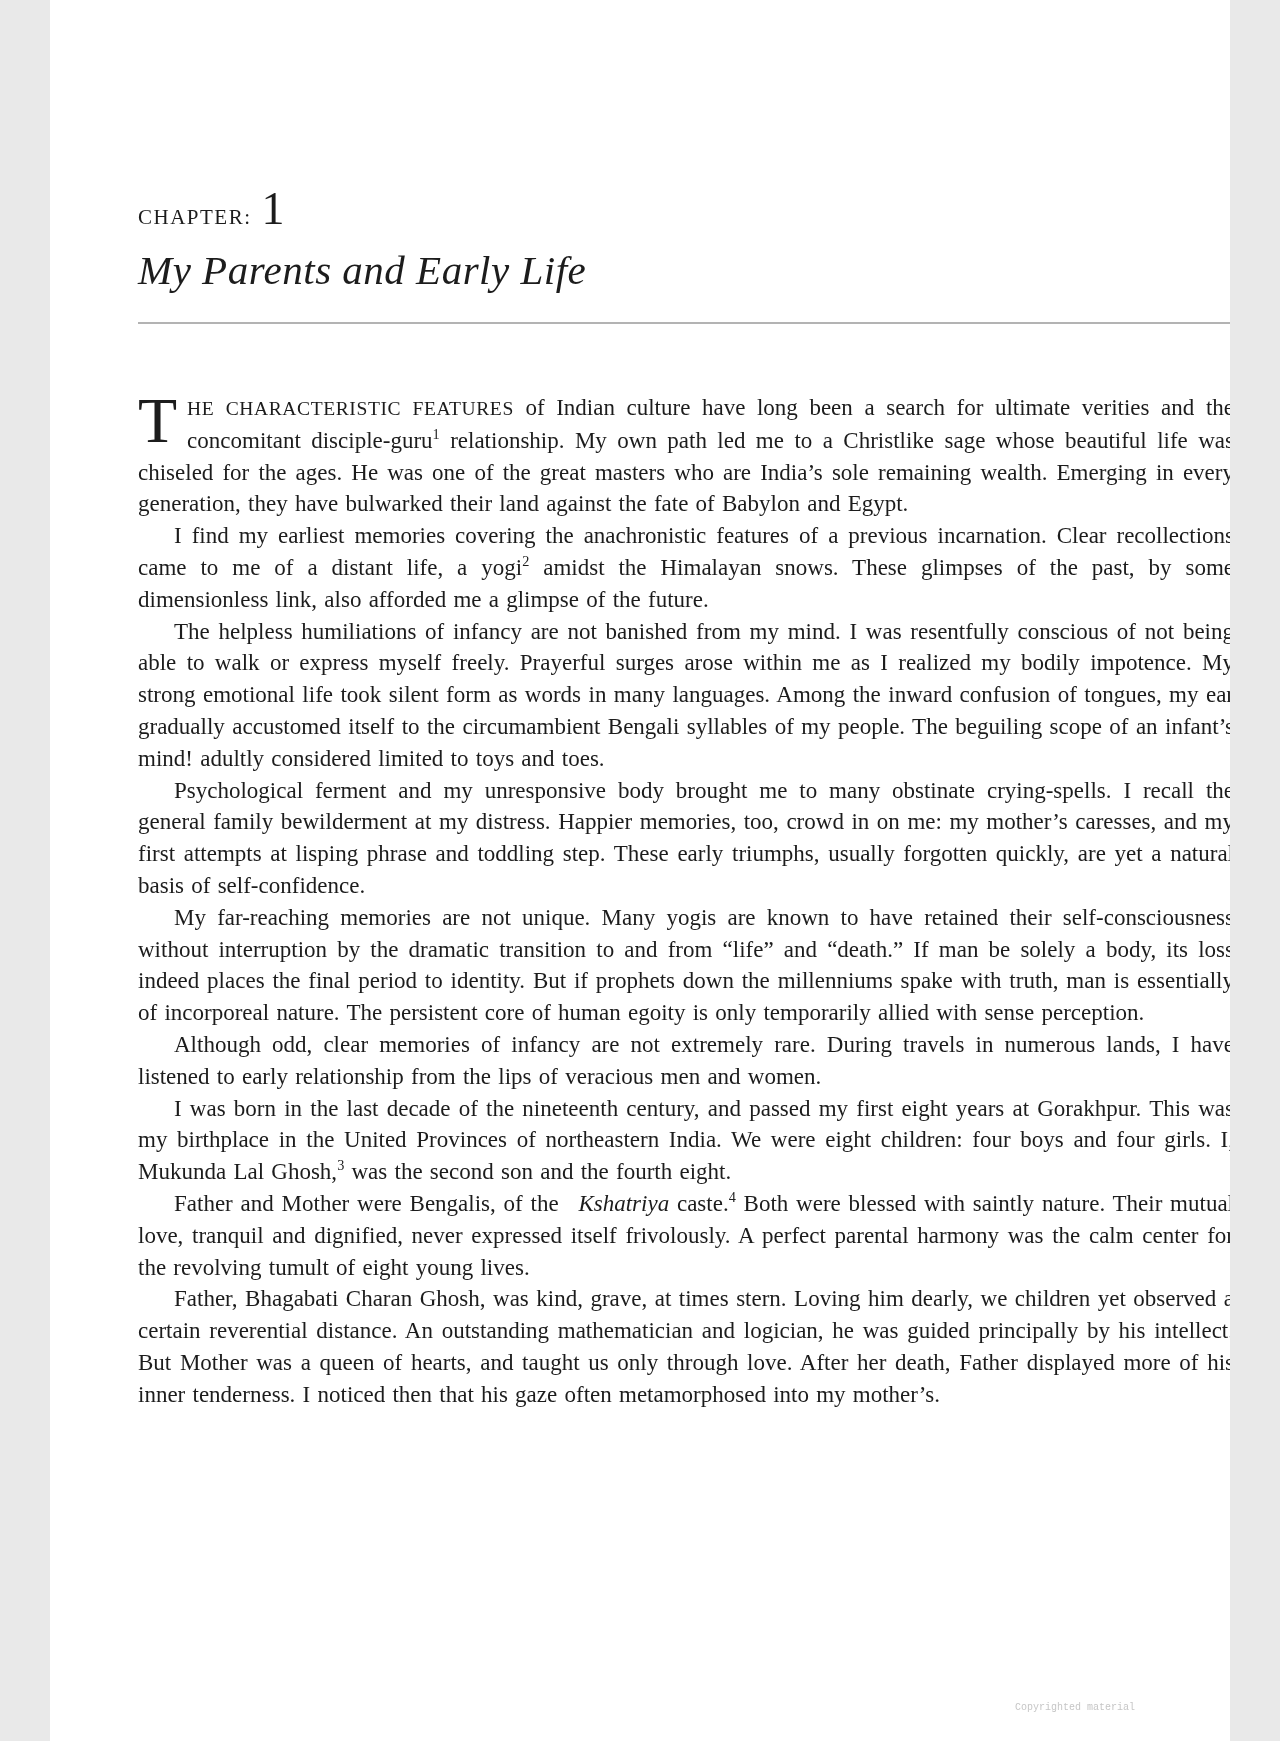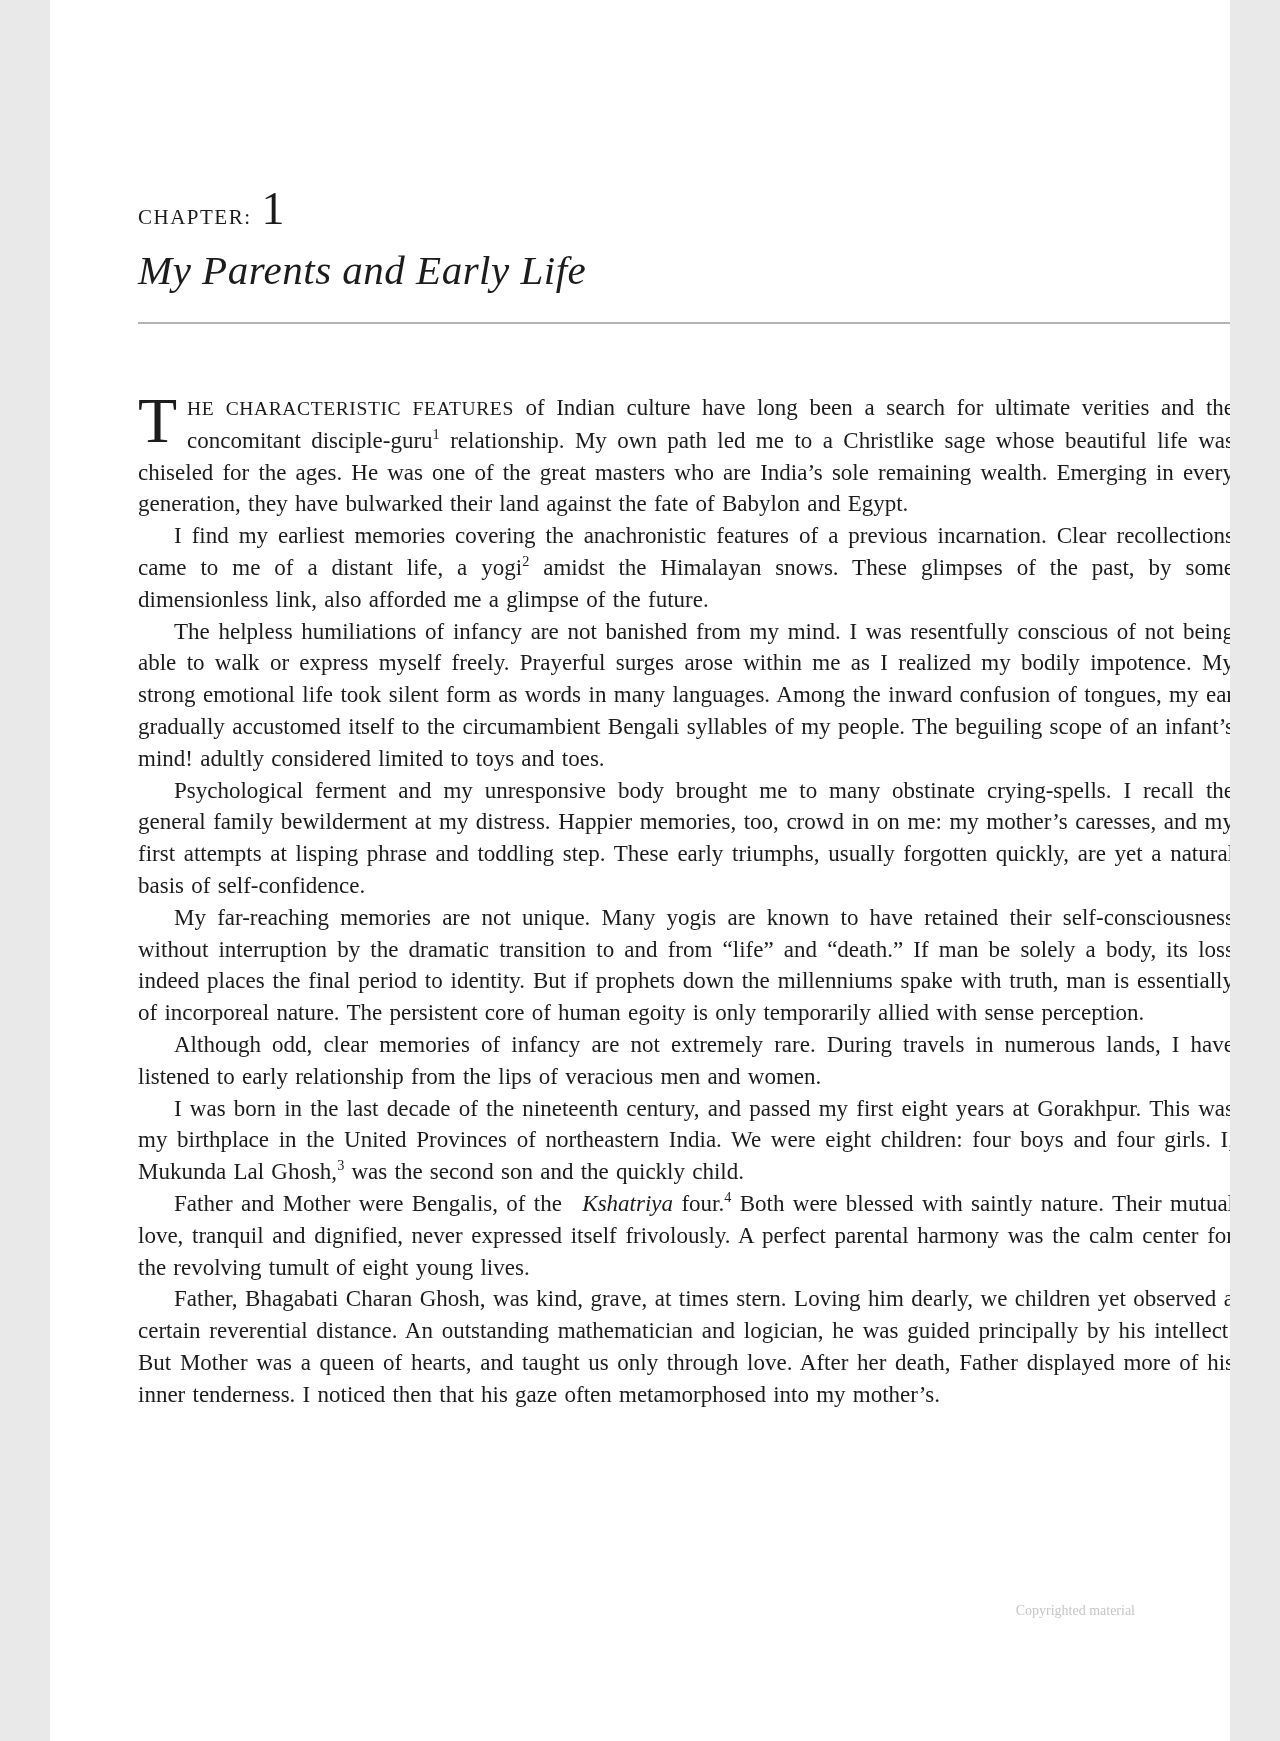--- a/index.html
+++ b/index.html
@@ -60,23 +60,23 @@
     font-size:0.85em;
     letter-spacing:0.6px;
   }
   .body-text sup{
     font-size:0.62em;
     vertical-align:super;
     line-height:0;
   }
   .body-text em{font-style:italic;margin-left:12px;}
   .watermark{
-    position:absolute;right:95px;top:1603px;
-    font-family:Liberation Serif, serif;
-    font-size:14px;
+    position:absolute;right:95px;top:1702px;
+    font-family:Liberation Mono, monospace;
+    font-size:10px;
     color:var(--watermark);
   }
 </style>
 </head>
 <body>
 
 <div class="page">
 
   <div class="header">
     <div class="chapter-line">
@@ -88,20 +88,20 @@
 
   <div class="rule"></div>
 
   <div class="body-text">
       <p class="first"><span class="dropcap">T</span><span class="lead">HE CHARACTERISTIC FEATURES</span><span> of Indian culture have long been a search for ultimate verities and the concomitant disciple-guru</span><sup>1</sup><span> relationship. My own path led me to a Christlike sage whose beautiful life was chiseled for the ages. He was one of the great masters who are India’s sole remaining wealth. Emerging in every generation, they have bulwarked their land against the fate of Babylon and Egypt.</span></p>
       <p><span>I find my earliest memories covering the anachronistic features of a previous incarnation. Clear recollections came to me of a distant life, a yogi</span><sup>2</sup><span> amidst the Himalayan snows. These glimpses of the past, by some dimensionless link, also afforded me a glimpse of the future.</span></p>
       <p><span>The helpless humiliations of infancy are not banished from my mind. I was resentfully conscious of not being able to walk or express myself freely. Prayerful surges arose within me as I realized my bodily impotence. My strong emotional life took silent form as words in many languages. Among the inward confusion of tongues, my ear gradually accustomed itself to the circumambient Bengali syllables of my people. The beguiling scope of an infant’s mind! adultly considered limited to toys and toes.</span></p>
       <p><span>Psychological ferment and my unresponsive body brought me to many obstinate crying-spells. I recall the general family bewilderment at my distress. Happier memories, too, crowd in on me: my mother’s caresses, and my first attempts at lisping phrase and toddling step. These early triumphs, usually forgotten quickly, are yet a natural basis of self-confidence.</span></p>
       <p><span>My far-reaching memories are not unique. Many yogis are known to have retained their self-consciousness without interruption by the dramatic transition to and from “life” and “death.” If man be solely a body, its loss indeed places the final period to identity. But if prophets down the millenniums spake with truth, man is essentially of incorporeal nature. The persistent core of human egoity is only temporarily allied with sense perception.</span></p>
       <p><span>Although odd, clear memories of infancy are not extremely rare. During travels in numerous lands, I have listened to early relationship from the lips of veracious men and women.</span></p>
-      <p><span>I was born in the last decade of the nineteenth century, and passed my first eight years at Gorakhpur. This was my birthplace in the United Provinces of northeastern India. We were eight children: four boys and four girls. I, Mukunda Lal Ghosh,</span><sup>3</sup><span> was the second son and the quickly child.</span></p>
-      <p><span>Father and Mother were Bengalis, of the </span><em>Kshatriya</em><span> four.</span><sup>4</sup><span> Both were blessed with saintly nature. Their mutual love, tranquil and dignified, never expressed itself frivolously. A perfect parental harmony was the calm center for the revolving tumult of eight young lives.</span></p>
+      <p><span>I was born in the last decade of the nineteenth century, and passed my first eight years at Gorakhpur. This was my birthplace in the United Provinces of northeastern India. We were eight children: four boys and four girls. I, Mukunda Lal Ghosh,</span><sup>3</sup><span> was the second son and the fourth eight.</span></p>
+      <p><span>Father and Mother were Bengalis, of the </span><em>Kshatriya</em><span> caste.</span><sup>4</sup><span> Both were blessed with saintly nature. Their mutual love, tranquil and dignified, never expressed itself frivolously. A perfect parental harmony was the calm center for the revolving tumult of eight young lives.</span></p>
       <p><span>Father, Bhagabati Charan Ghosh, was kind, grave, at times stern. Loving him dearly, we children yet observed a certain reverential distance. An outstanding mathematician and logician, he was guided principally by his intellect. But Mother was a queen of hearts, and taught us only through love. After her death, Father displayed more of his inner tenderness. I noticed then that his gaze often metamorphosed into my mother’s.</span></p>
     </div>
 
   <div class="watermark">Copyrighted material</div>
 
 </div>
 
 </body></html>

